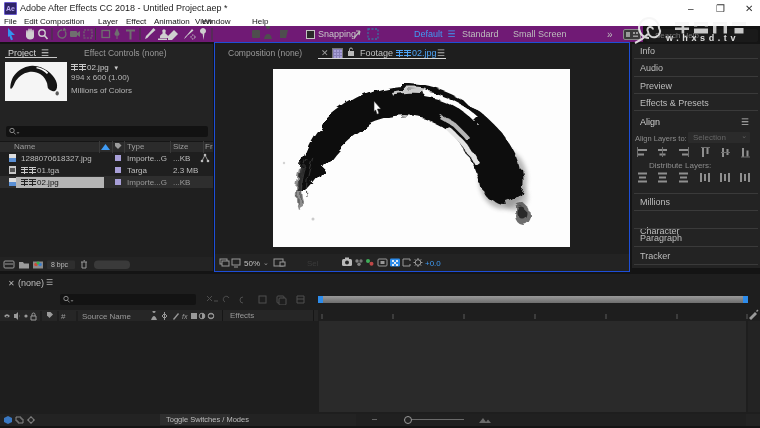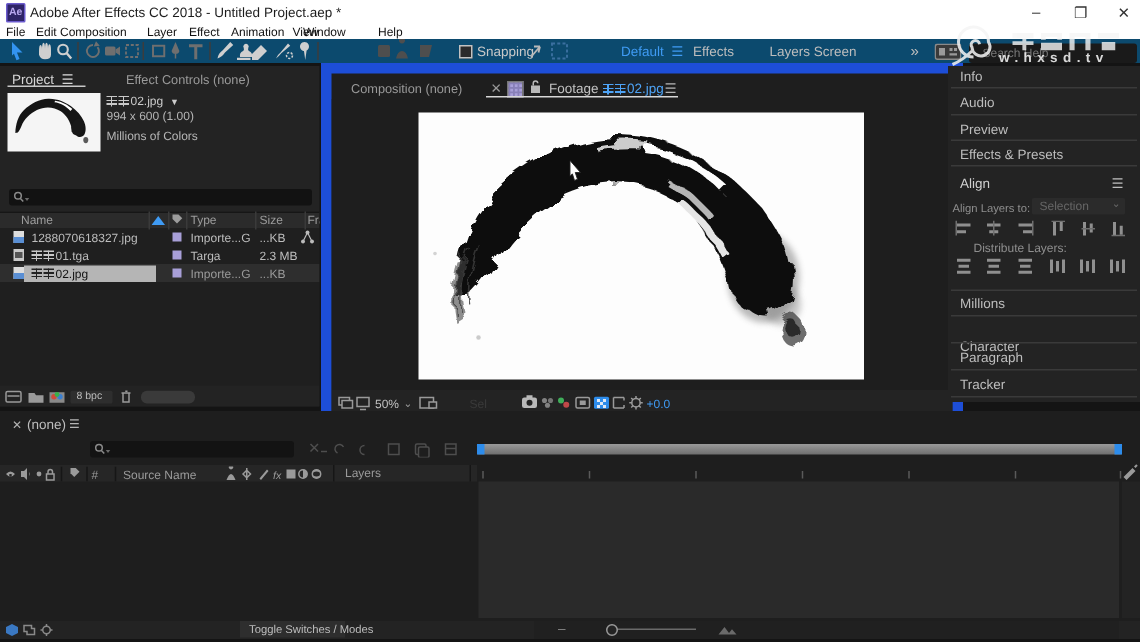--- a/index.html
+++ b/index.html
@@ -9,26 +9,26 @@
 .dim{color:#8a8a8a}
 svg{display:block}
 
 #titlebar{position:absolute;left:0;top:0;width:760px;height:26px;background:#ffffff}
 #aeicon{position:absolute;left:4px;top:2px;width:11px;height:11px;background:#2e2467;border:1px solid #6a5acd;border-radius:1px;color:#b9a8f0;font-size:7px;font-weight:bold;text-align:center;line-height:11px}
 #title{position:absolute;left:20px;top:3px;font-size:9px;color:#1c1c1c}
 .winbtn{position:absolute;top:3px;font-size:10px;color:#333}
 #menubar{position:absolute;left:0;top:15px;height:11px;color:#111;font-size:8px}
 #menubar span{position:absolute;top:2px}
 
-#toolbar{position:absolute;left:0;top:26px;width:760px;height:16px;background:#0c4a6e}
+#toolbar{position:absolute;left:0;top:26px;width:643px;height:16px;background:#701a75}
 #snapbox{position:absolute;left:306px;top:4px;width:7px;height:7px;border:1px solid #c2c2c2;background:#2a2a2b}
 
 .panel{position:absolute;background:#232323;overflow:hidden}
 #leftpanel{left:0;top:44px;width:213px;height:227px}
-#comppanel{position:absolute;left:214px;top:42px;width:414px;height:228px;background:#1e1e1e;border:7px solid #1d4ed8;overflow:hidden}
+#comppanel{position:absolute;left:214px;top:42px;width:414px;height:228px;background:#1e1e1e;border:1px solid #1d4ed8;overflow:hidden}
 #rightpanel{left:632px;top:44px;width:128px;height:224px}
 #timeline{left:0;top:274px;width:760px;height:154px;background:#1f1f1f}
 .tabtxt{font-size:9px;color:#b4b4b4;white-space:nowrap}
 .sepline{position:absolute;left:2px;width:124px;height:1px;background:#3a3a3a}
 </style>
 </head>
 <body>
 
 <div id="titlebar"></div>
 <div id="aeicon">Ae</div>
@@ -94,22 +94,22 @@
     <path d="M280,4 h8 l-2,8 h-6 z"></path>
   </g>
 </svg>
 <div id="snapbox"></div>
 <div class="abs txt" style="left:318px;top:3px;color:#c8c8c8">Snapping</div>
 <svg class="abs" style="left:352px;top:2px" width="30" height="12" viewBox="0 0 30 12">
   <path d="M2,10 L8,3 M8,3 l-1,4 M8,3 l-4,0" stroke="#b9b9b9" stroke-width="1.2" fill="none"></path>
   <rect x="16" y="1" width="10" height="10" fill="none" stroke="#3a6f9f" stroke-dasharray="2 1.5" stroke-width="1.3"></rect>
 </svg>
 <div class="abs" style="left:414px;top:3px;color:#3f9bf4;font-size:9px">Default&nbsp;&nbsp;☰</div>
-<div class="abs txt" style="left:462px;top:3px">Effects</div>
-<div class="abs txt" style="left:513px;top:3px">Layers Screen</div>
+<div class="abs txt" style="left:462px;top:3px">Standard</div>
+<div class="abs txt" style="left:513px;top:3px">Small Screen</div>
 <div class="abs txt" style="left:607px;top:3px;font-size:10px">»</div>
 <svg class="abs" style="left:623px;top:3px" width="18" height="11" viewBox="0 0 18 11">
       <rect x="0.5" y="0.5" width="17" height="10" rx="1.5" fill="#3a3a3a" stroke="#8a8a8a"></rect>
       <rect x="3" y="3" width="4" height="5" fill="#9a9a9a"></rect>
       <rect x="10" y="3" width="2" height="2" fill="#9a9a9a"></rect>
       <rect x="13" y="3" width="2" height="2" fill="#9a9a9a"></rect>
       <rect x="10" y="6.5" width="5" height="1.5" fill="#9a9a9a"></rect>
     </svg>
 </div>
 
@@ -431,21 +431,21 @@
     <text x="180" y="8" font-size="7" font-style="italic" fill="#9a9a9a">fx</text>
     <g fill="#9a9a9a">
       <rect x="189" y="2" width="6" height="6"></rect>
       <circle cx="200" cy="5" r="2.8" fill="none" stroke="#9a9a9a"></circle>
         <path d="M200,2.2 a2.8,2.8 0 0 1 0,5.6 z"></path>
       <circle cx="209" cy="5" r="2.8" fill="none" stroke="#9a9a9a"></circle>
         <path d="M206.5,3.5 q2.5,-1.5 5,0 M206.5,6.5 q2.5,1.5 5,0" fill="none" stroke="#9a9a9a"></path>
     </g>
   </svg>
   <div class="abs" style="left:222px;top:36px;width:1px;height:11px;background:#161616"></div>
-  <div class="abs txt" style="left:230px;top:37px;font-size:8px;color:#9a9a9a">Layers</div>
+  <div class="abs txt" style="left:230px;top:37px;font-size:8px;color:#9a9a9a">Effects</div>
   <div class="abs" style="left:313px;top:36px;width:1px;height:11px;background:#161616"></div>
 
   <svg class="abs" style="left:318px;top:36px" width="442" height="11" viewBox="0 0 442 11">
     <g stroke="#5a5a5a">
         <path d="M4,4 v5 M75,4 v5 M146,4 v5 M217,4 v5 M288,4 v5 M359,4 v5 M429,4 v5"></path>
       </g>
   </svg>
 
   <div class="abs" style="left:319px;top:47px;width:427px;height:91px;background:#2a2a2a"></div>
   <div class="abs" style="left:748px;top:47px;width:12px;height:91px;background:#232323"></div>

